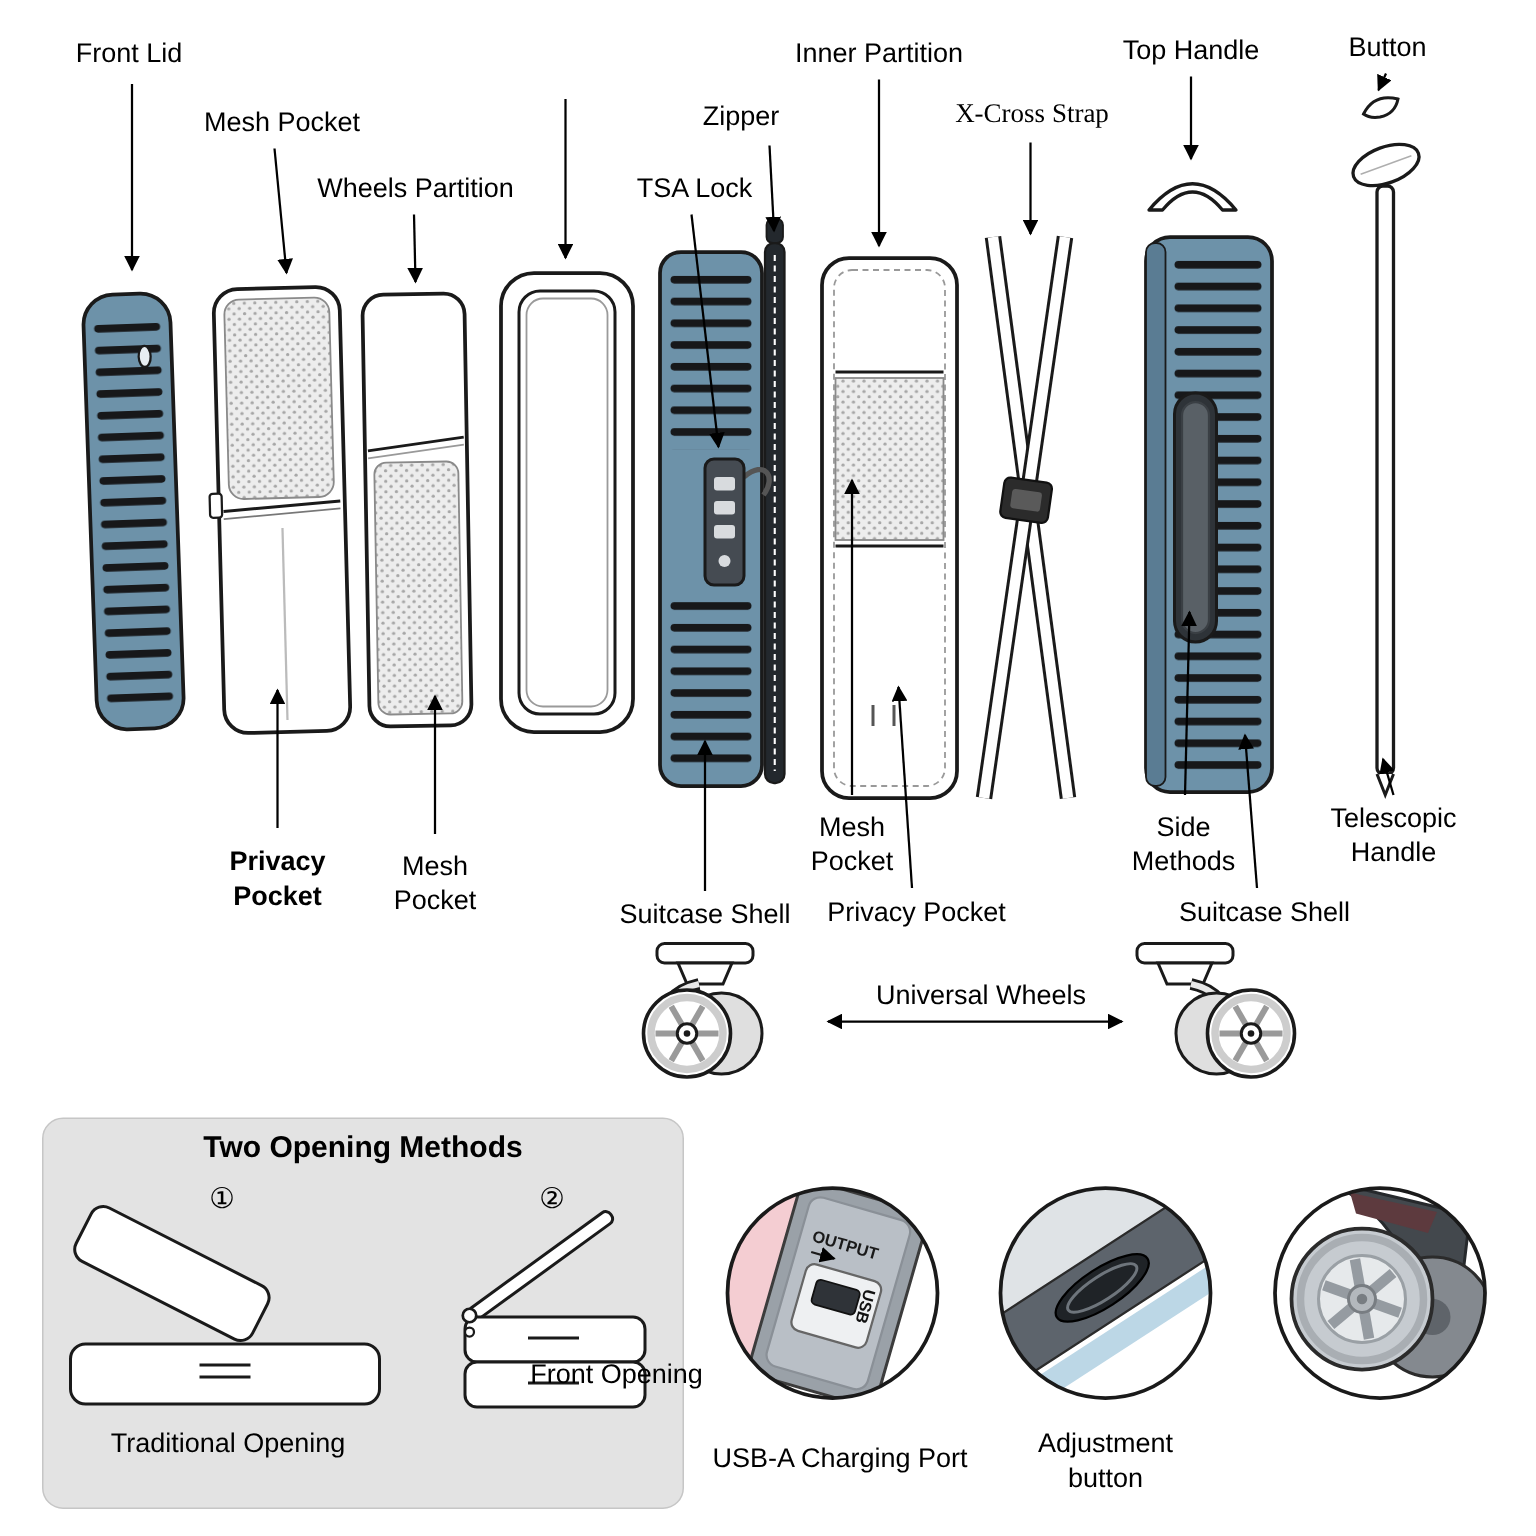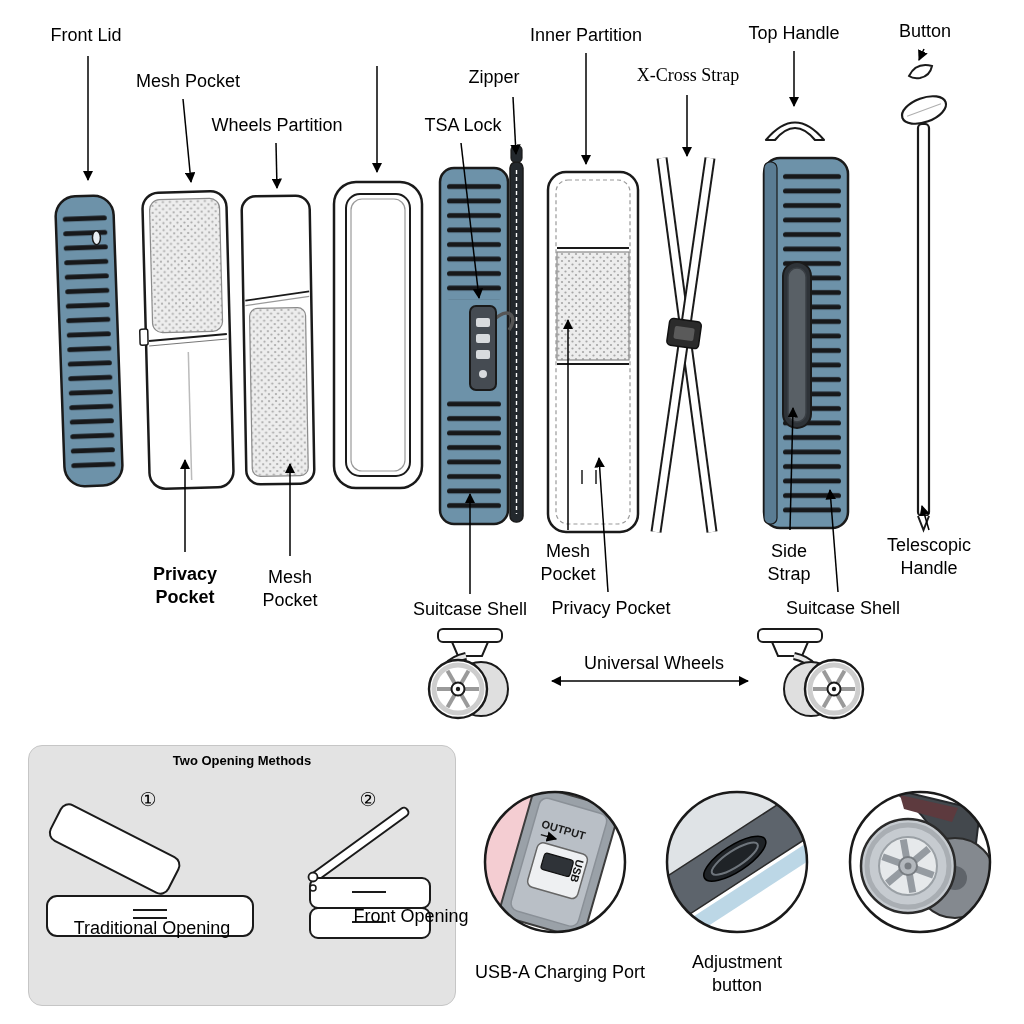--- a/index.html
+++ b/index.html
@@ -4,21 +4,21 @@
 <style>
   * { margin:0; padding:0; box-sizing:border-box; }
   html,body { width:1024px; height:1024px; background:#fff; }
   body { font-family:"Liberation Sans", sans-serif; }
   #canvas { position:relative; width:1024px; height:1024px; background:#fff; overflow:hidden; }
   .panel { position:absolute; left:28px; top:745px; width:428px; height:261px;
            background:#e3e3e3; border:1px solid #c6c6c6; border-radius:14px; z-index:0; }
   svg.art { position:absolute; left:0; top:0; z-index:1; }
   .lbl { position:absolute; transform:translateX(-50%); text-align:center;
          font-size:18px; line-height:1.28; color:#000; white-space:pre-line; z-index:2; }
-  .lbl.bold { font-weight:bold; font-size:13px; }
+  .lbl.bold { font-weight:bold; font-size:20px; }
   .lbl.num { font-size:19px; }
 </style>
 </head>
 <body>
 
 <div id="canvas">
 
   <div class="panel"></div>
 
   <svg class="art" width="1024" height="1024" viewBox="0 0 1024 1024" font-family="Liberation Sans, sans-serif">
@@ -277,29 +277,29 @@
   <div class="lbl" style="left:925px; top:20px;">Button</div>
   <div class="lbl" style="left:185px; top:563px;font-weight:bold;">Privacy
 Pocket</div>
   <div class="lbl" style="left:290px; top:566px;">Mesh
 Pocket</div>
   <div class="lbl" style="left:470px; top:598px;">Suitcase Shell</div>
   <div class="lbl" style="left:568px; top:540px;">Mesh
 Pocket</div>
   <div class="lbl" style="left:611px; top:597px;">Privacy Pocket</div>
   <div class="lbl" style="left:789px; top:540px;">Side
-Strap</div>
+Methods</div>
   <div class="lbl" style="left:929px; top:534px;">Telescopic
 Handle</div>
   <div class="lbl" style="left:843px; top:597px;">Suitcase Shell</div>
   <div class="lbl" style="left:654px; top:652px;">Universal Wheels</div>
 
   <div class="lbl bold" style="left:242px; top:753px;">Two Opening Methods</div>
   <div class="lbl num" style="left:148px; top:788px;">①</div>
   <div class="lbl num" style="left:368px; top:788px;">②</div>
-  <div class="lbl" style="left:152px; top:917px;">Traditional Opening</div>
+  <div class="lbl" style="left:152px; top:951px;">Traditional Opening</div>
   <div class="lbl" style="left:368px; top:905px;margin-left:43px;">Front Opening</div>
 
   <div class="lbl" style="left:560px; top:961px;">USB-A Charging Port</div>
   <div class="lbl" style="left:737px; top:951px;">Adjustment
 button</div>
 
 </div>
 
 </body></html>

